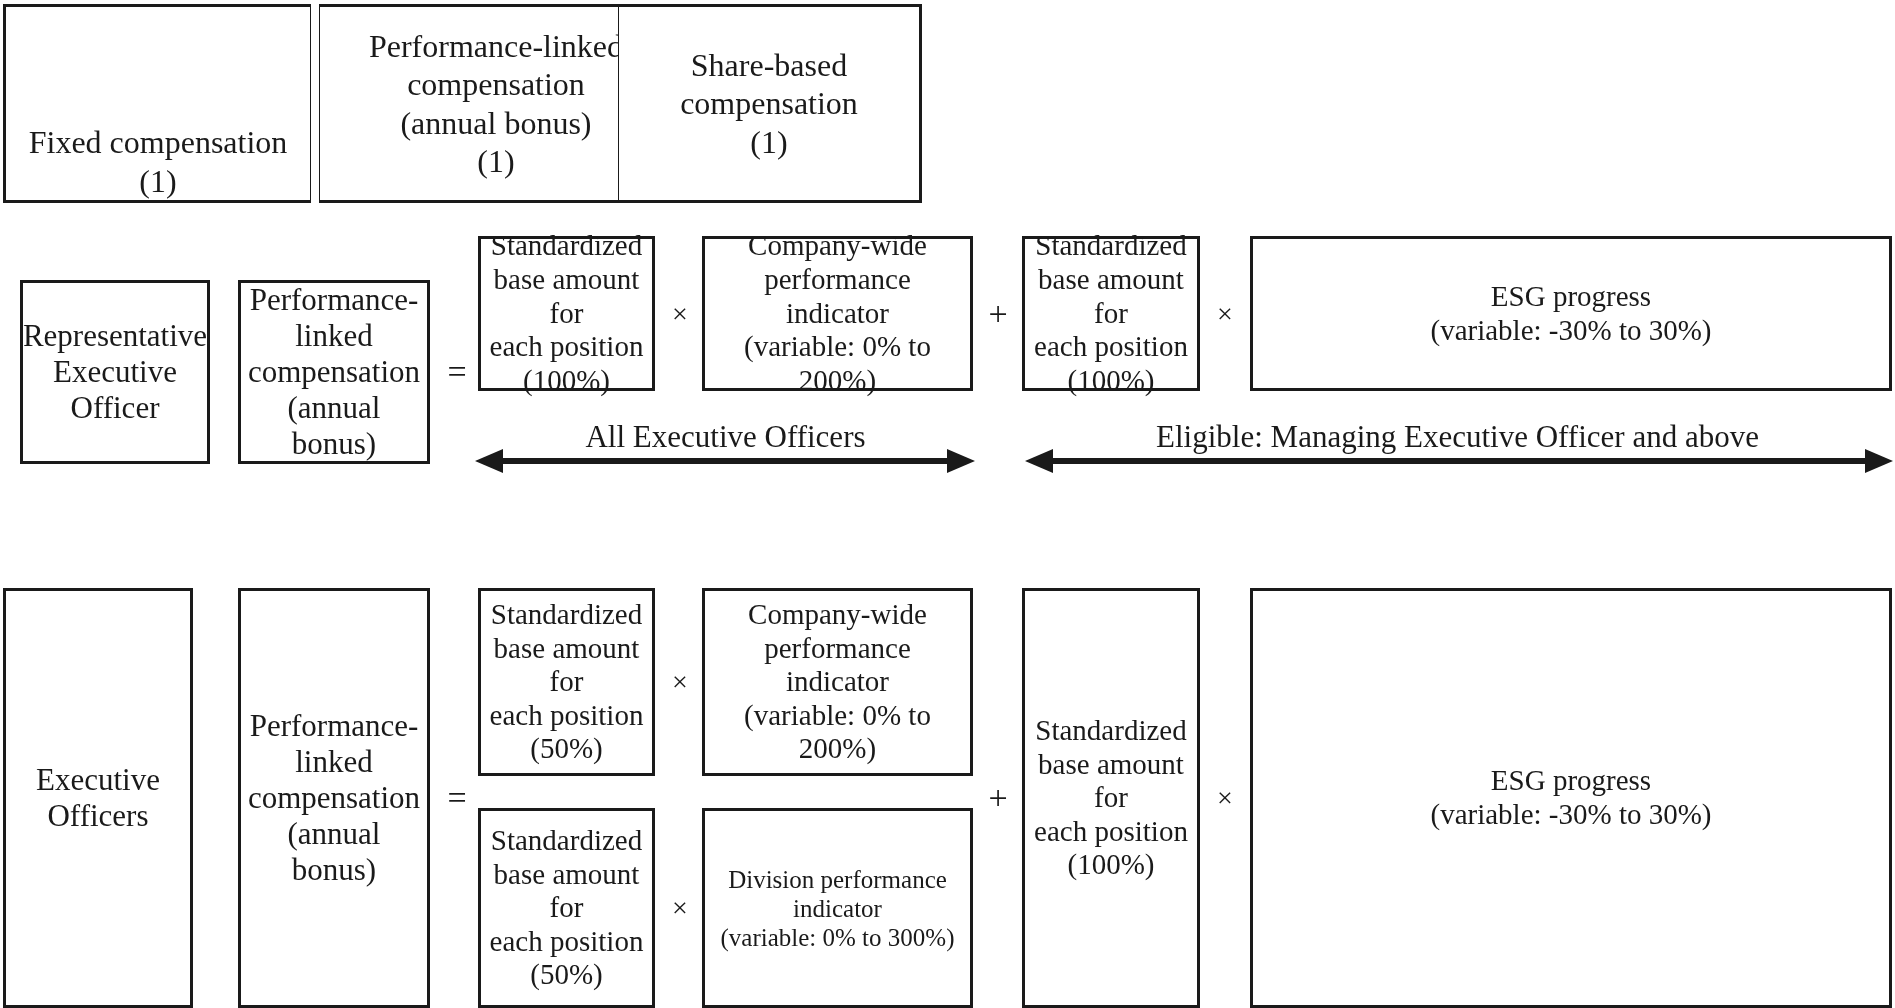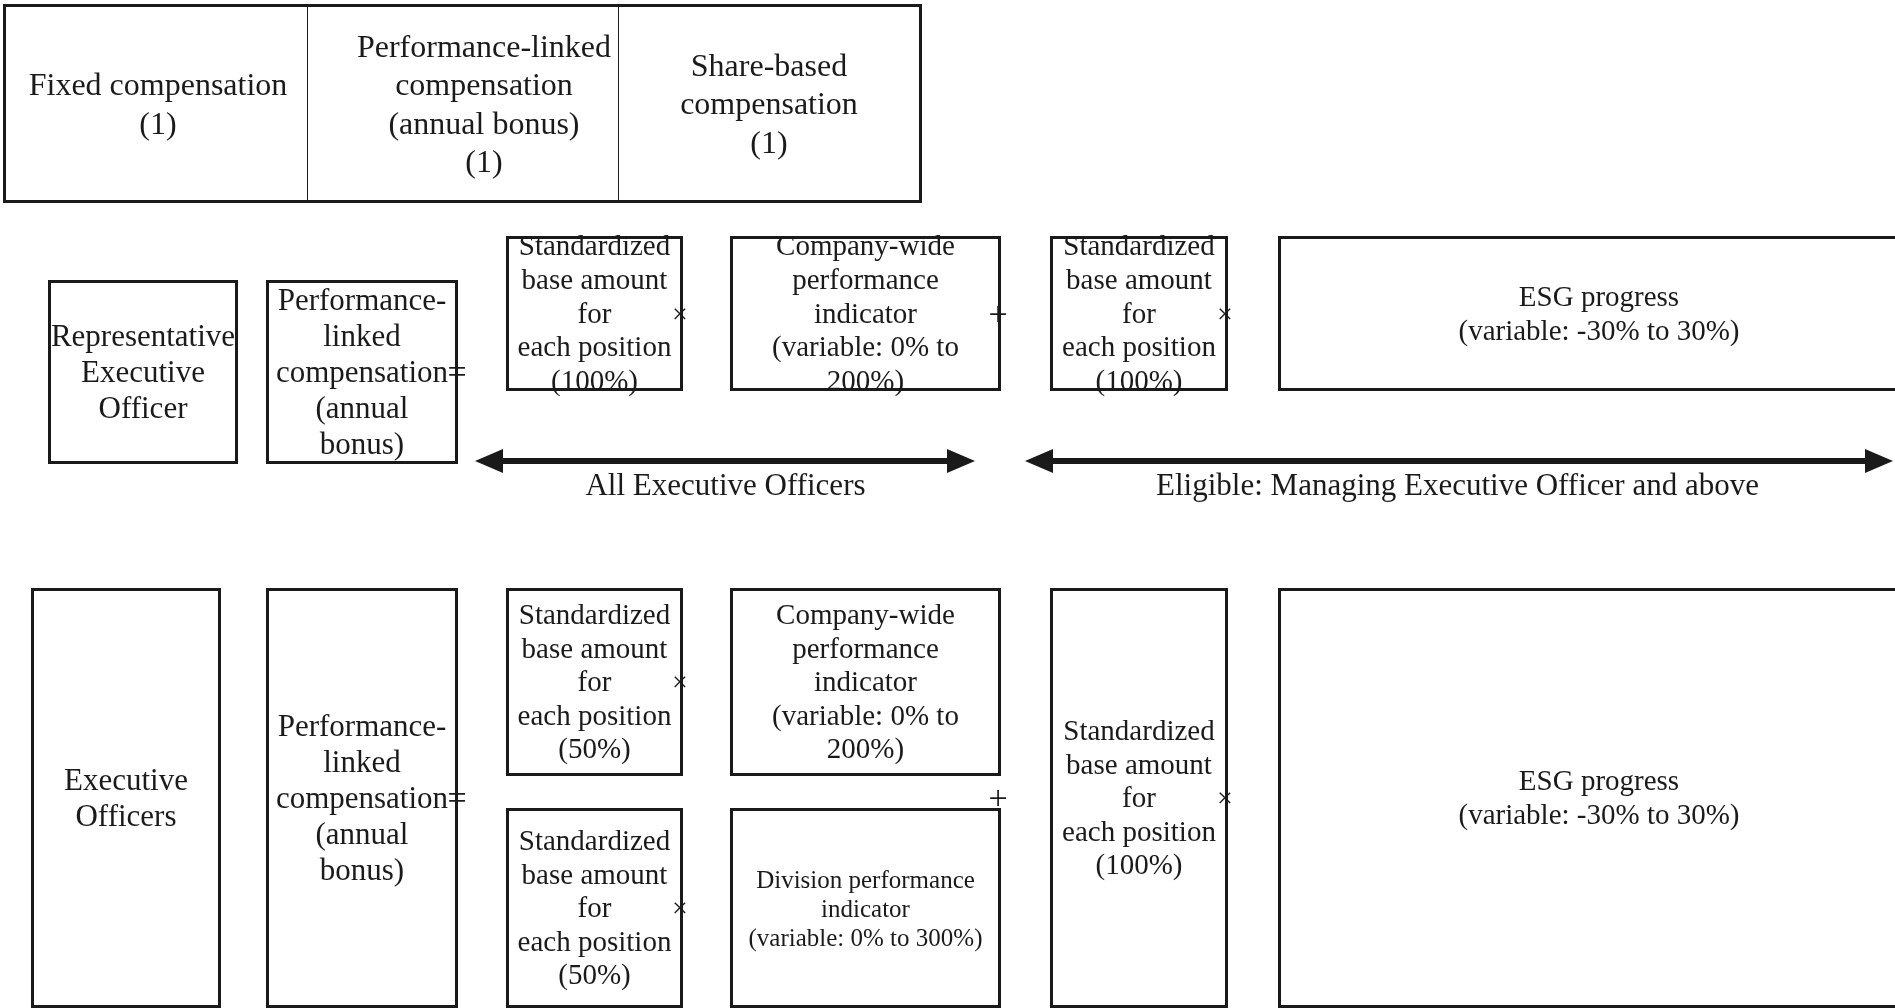--- a/index.html
+++ b/index.html
@@ -21,21 +21,20 @@
   .box {
     position: absolute;
     box-sizing: border-box;
     border: 3px solid #1a1a1a;
     background: #ffffff;
     display: flex;
     align-items: center;
     justify-content: center;
     text-align: center;
     line-height: 1.16;
-    margin-left: 28px;
   }
   .box .txt {
     display: block;
     white-space: pre-line;
     padding: 0 6px;
   }
   .op {
     position: absolute;
     display: flex;
     align-items: center;
@@ -46,21 +45,20 @@
     color: #1a1a1a;
   }
   .op.times { font-size: 28px; }
   .caption {
     position: absolute;
     text-align: center;
     font-size: 31px;
     line-height: 1.1;
     color: #1a1a1a;
     white-space: nowrap;
-    margin-top: 48px;
   }
   .arrow-wrap {
     position: absolute;
     height: 26px;
   }
   .arrow-wrap svg { display: block; }
 
   
   #top-row { position: absolute; left: 3px; top: 4px; width: 919px; height: 199px; }
   #top-row .cell {
@@ -71,22 +69,22 @@
     border: 3px solid #1a1a1a;
     display: flex;
     align-items: center;
     justify-content: center;
     text-align: center;
     font-size: 32px;
     line-height: 1.2;
     white-space: pre-line;
     background: #fff;
   }
-  #top-row .cell.c0 { left: 0; width: 308px; border-right-width: 1.5px; }
-  #top-row .cell.c1 { left: 304px; width: 354px; border-left-width: 1.5px; border-right-width: 1.5px; }
+  #top-row .cell.c0 { left: 0; width: 308px; border-right-width: 1.5px; align-items: flex-end; }
+  #top-row .cell.c1 { left: 316px; width: 354px; border-left-width: 1.5px; border-right-width: 1.5px; }
   #top-row .cell.c2 { left: 615px; width: 304px; border-left-width: 1.5px; }
 </style>
 </head>
 <body>
 
 <div id="canvas">
 
   <div id="top-row">
     <div class="cell c0">
       <span>Fixed compensation

